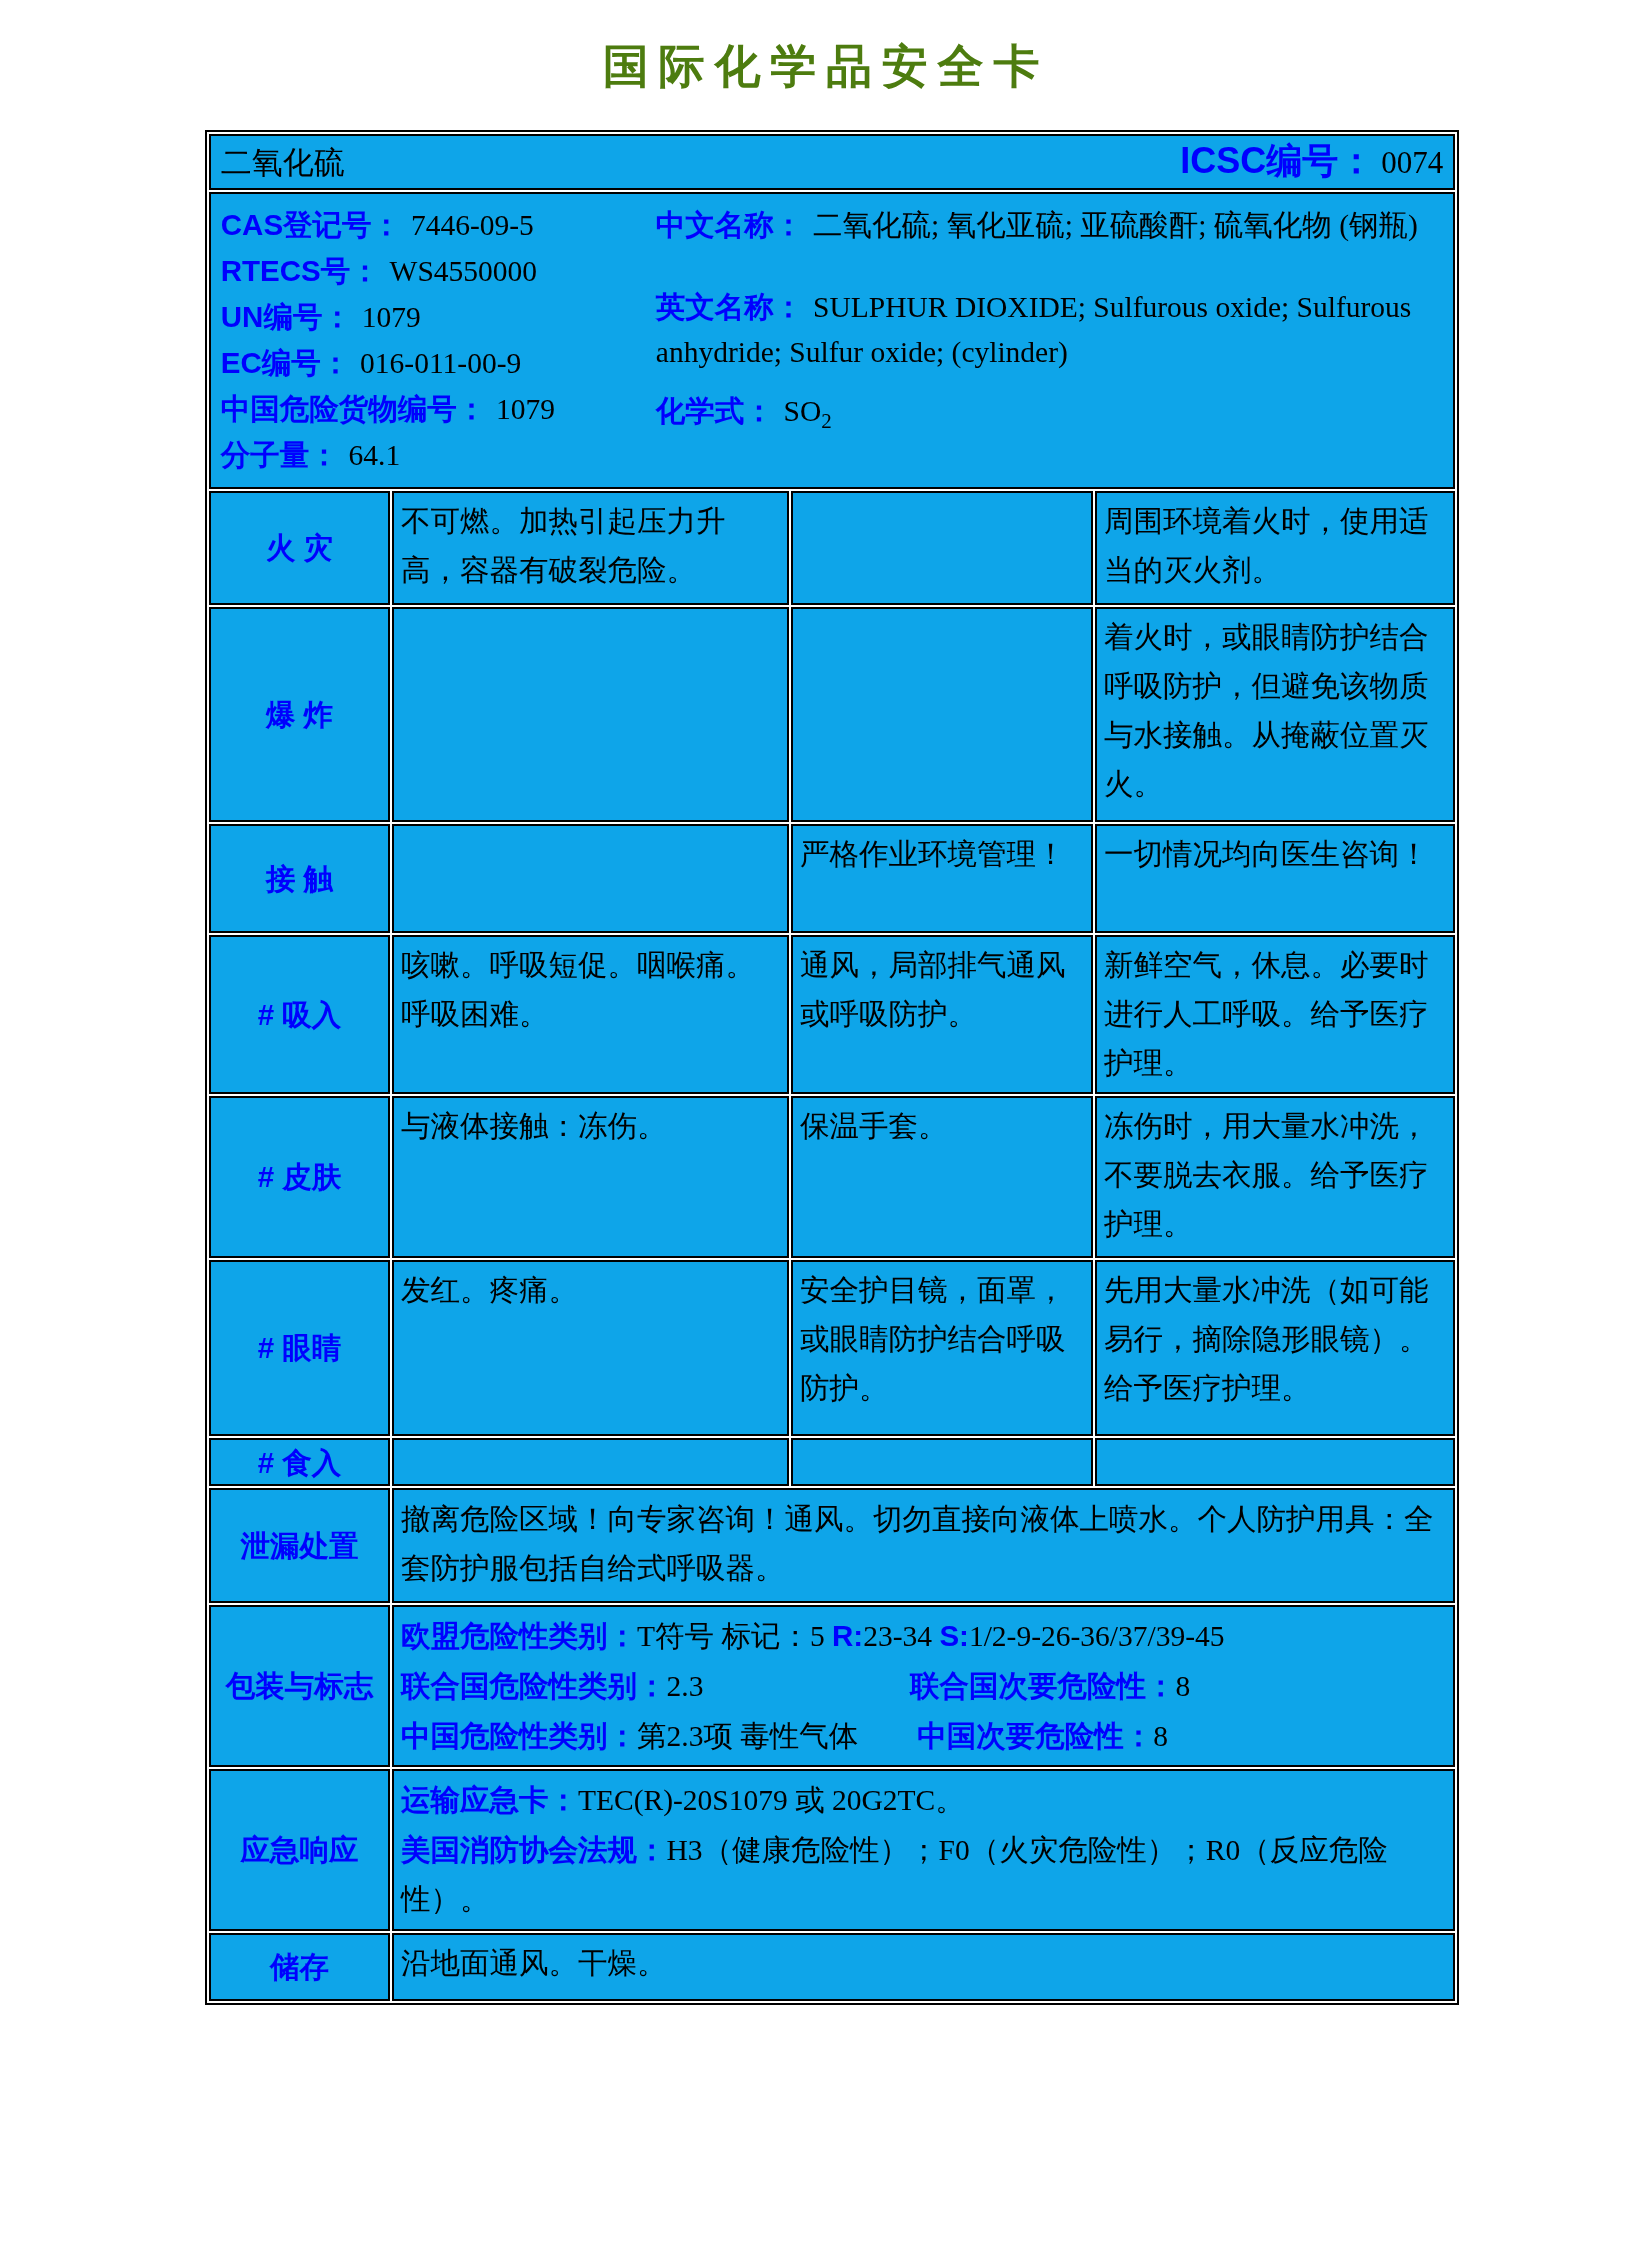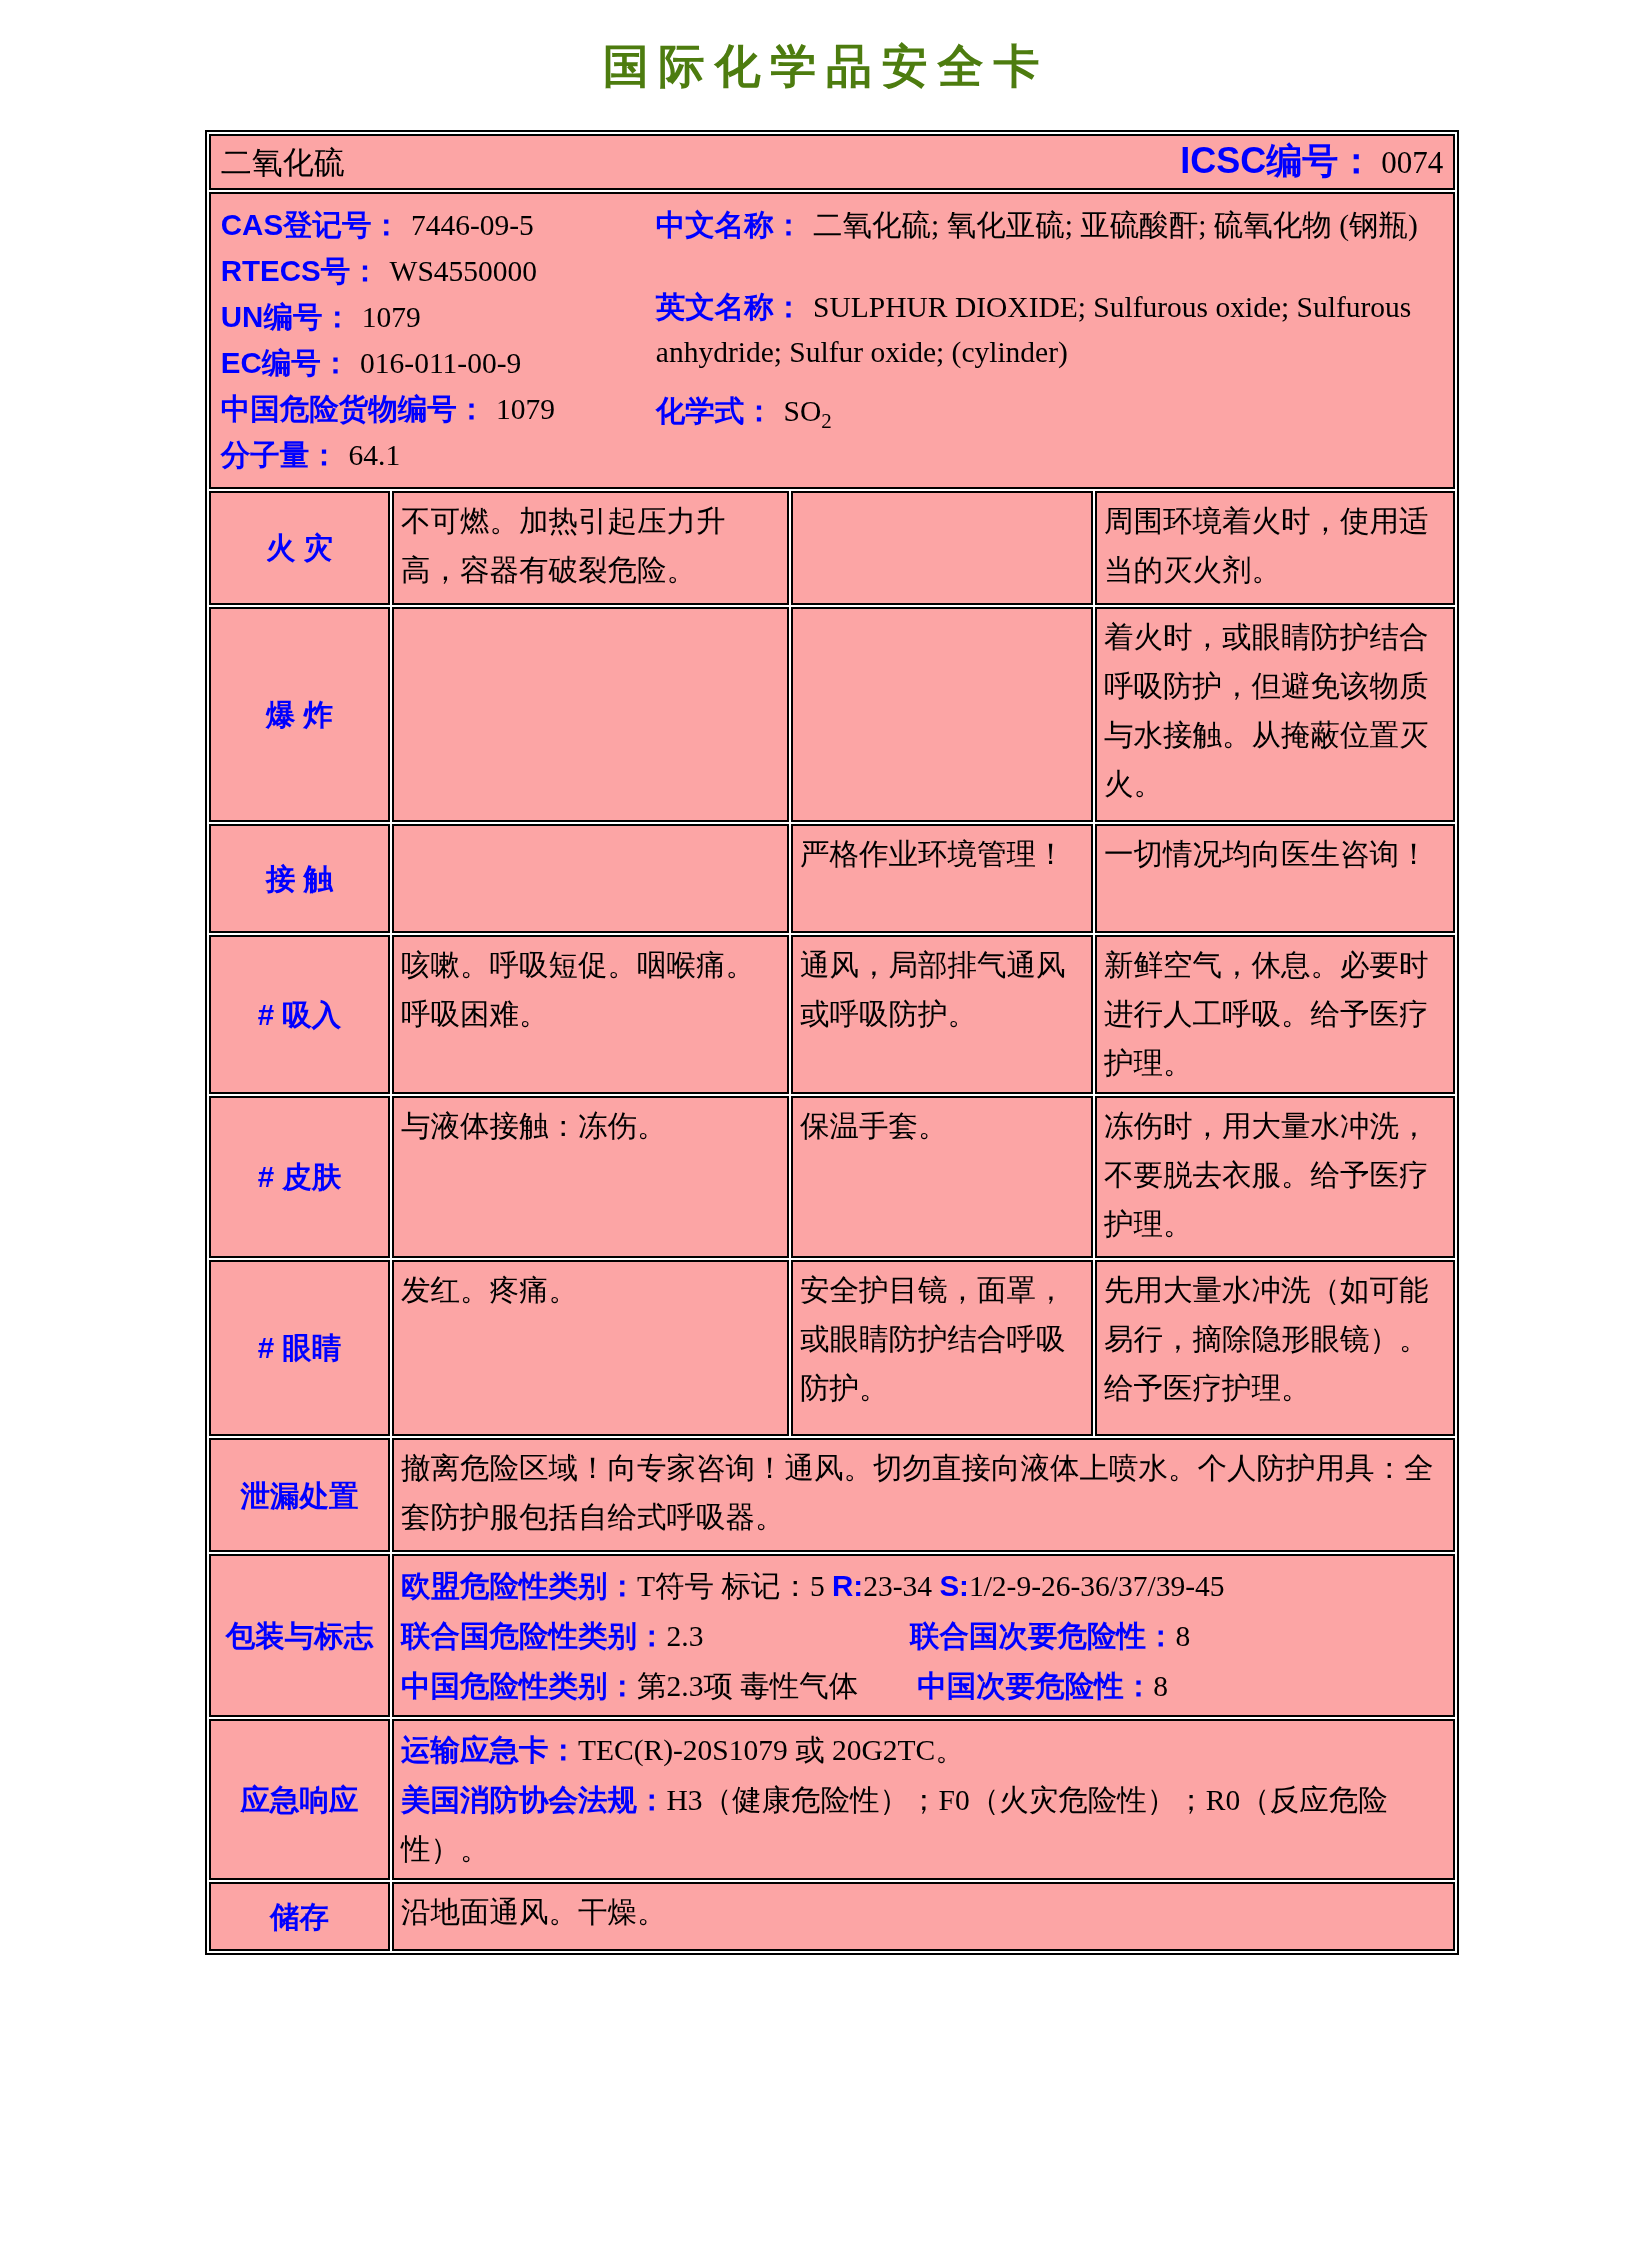--- a/index.html
+++ b/index.html
@@ -32,21 +32,21 @@
     table-layout: fixed;
     border: 2.8px solid #000000;
     border-collapse: separate;
     border-spacing: 2.8px;
   }
   col.c1 { width: 181px; }
   col.c2 { width: 397px; }
   col.c3 { width: 302px; }
   td {
     border: 2.1px solid #000000;
-    background: #fca5a5;
+    background: #0ea5e9;
     vertical-align: top;
     padding: 4.2px 7px;
     font-size: 29.5px;
     line-height: 49px;
     overflow: hidden;
   }
   .lbl {
     color: #0000ff;
     font-weight: bold;
     font-family: "Liberation Sans", "DejaVu Sans", sans-serif;
@@ -181,20 +181,26 @@
       <td class="cell">与液体接触：冻伤。</td>
       <td class="cell">保温手套。</td>
       <td class="cell">冻伤时，用大量水冲洗，不要脱去衣服。给予医疗护理。</td>
     </tr>
     <tr class="r-eye">
       <td class="cat"># 眼睛</td>
       <td class="cell">发红。疼痛。</td>
       <td class="cell">安全护目镜，面罩，或眼睛防护结合呼吸防护。</td>
       <td class="cell">先用大量水冲洗（如可能易行，摘除隐形眼镜）。给予医疗护理。</td>
     </tr>
+    <tr class="r-ing">
+      <td class="cat"># 食入</td>
+      <td class="cell"></td>
+      <td class="cell"></td>
+      <td class="cell"></td>
+    </tr>
 
     <tr class="r-spill">
       <td class="cat">泄漏处置</td>
       <td class="cell" colspan="3">
             <div class="seg-line"><span class="plain">撤离危险区域！向专家咨询！通风。切勿直接向液体上喷水。个人防护用具：全套防护服包括自给式呼吸器。</span></div>
           </td>
     </tr>
     <tr class="r-pack">
       <td class="cat">包装与标志</td>
       <td class="cell" colspan="3">

